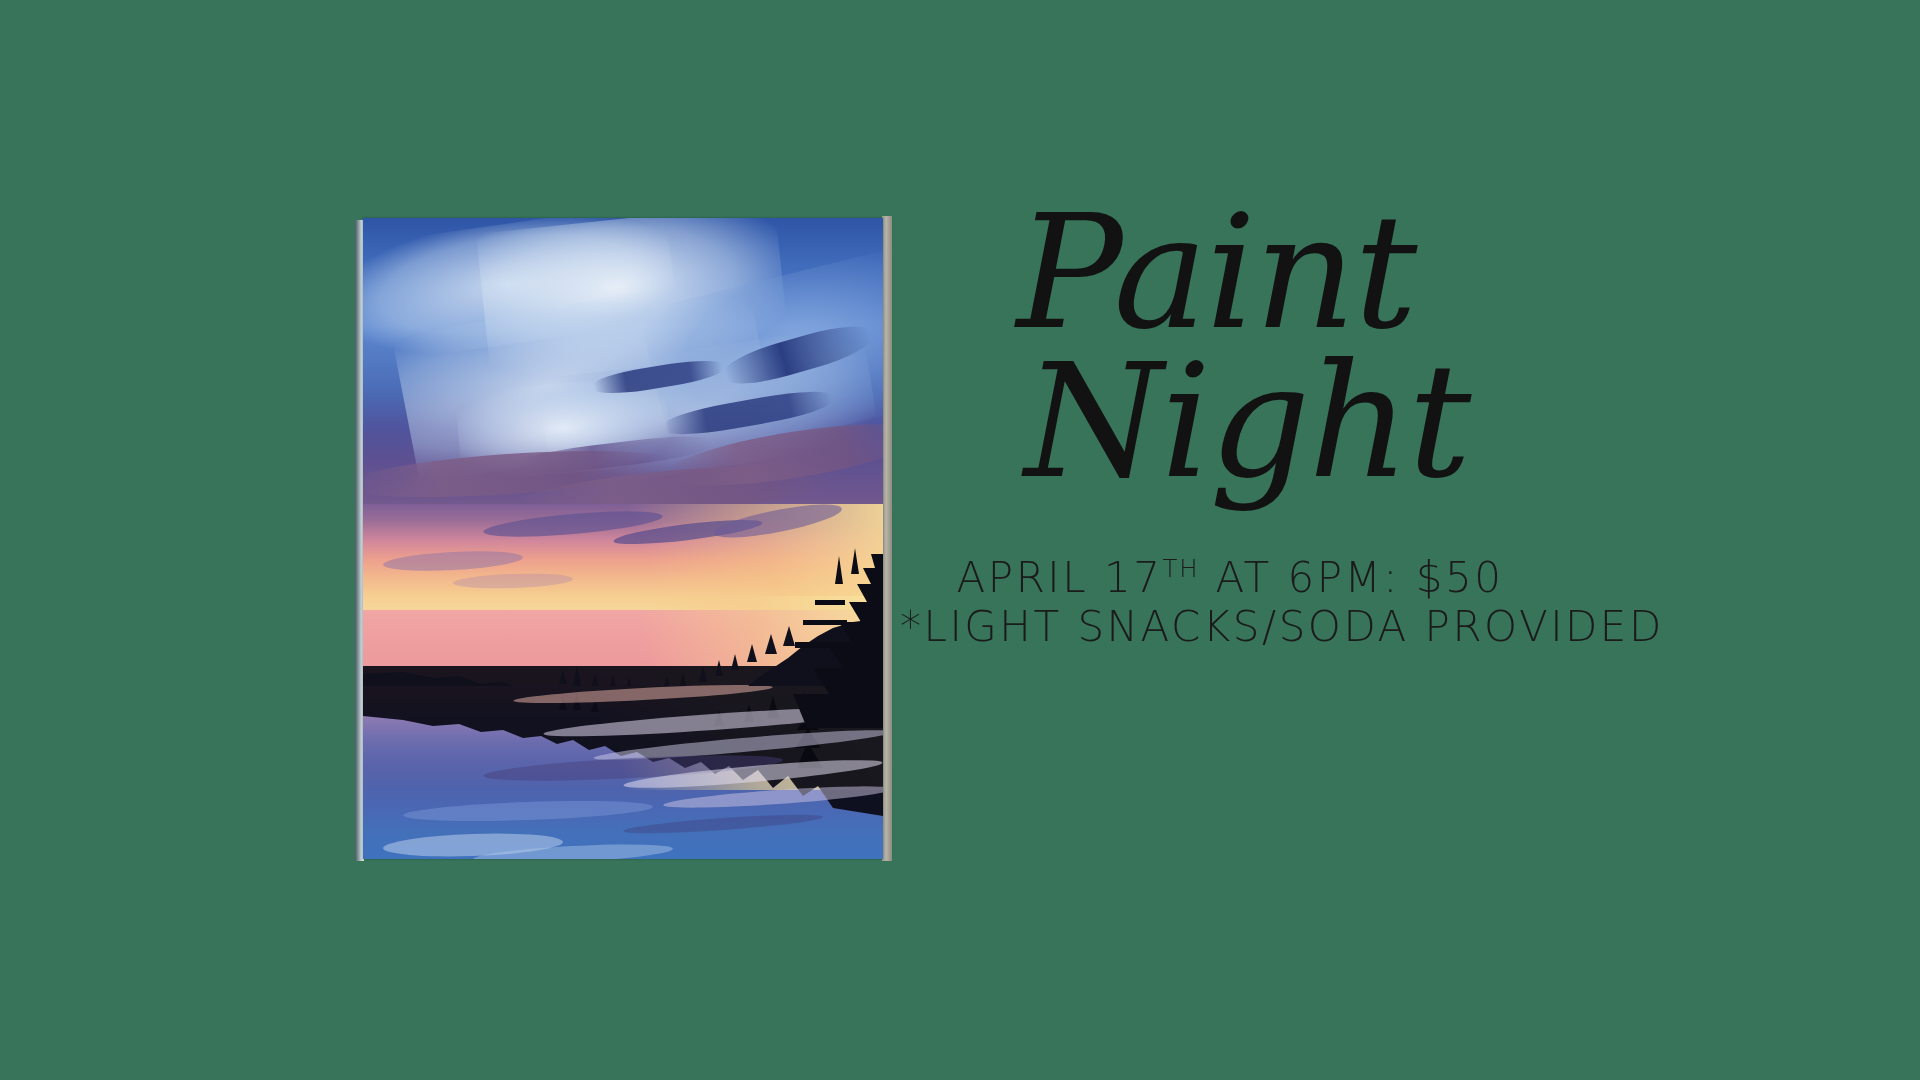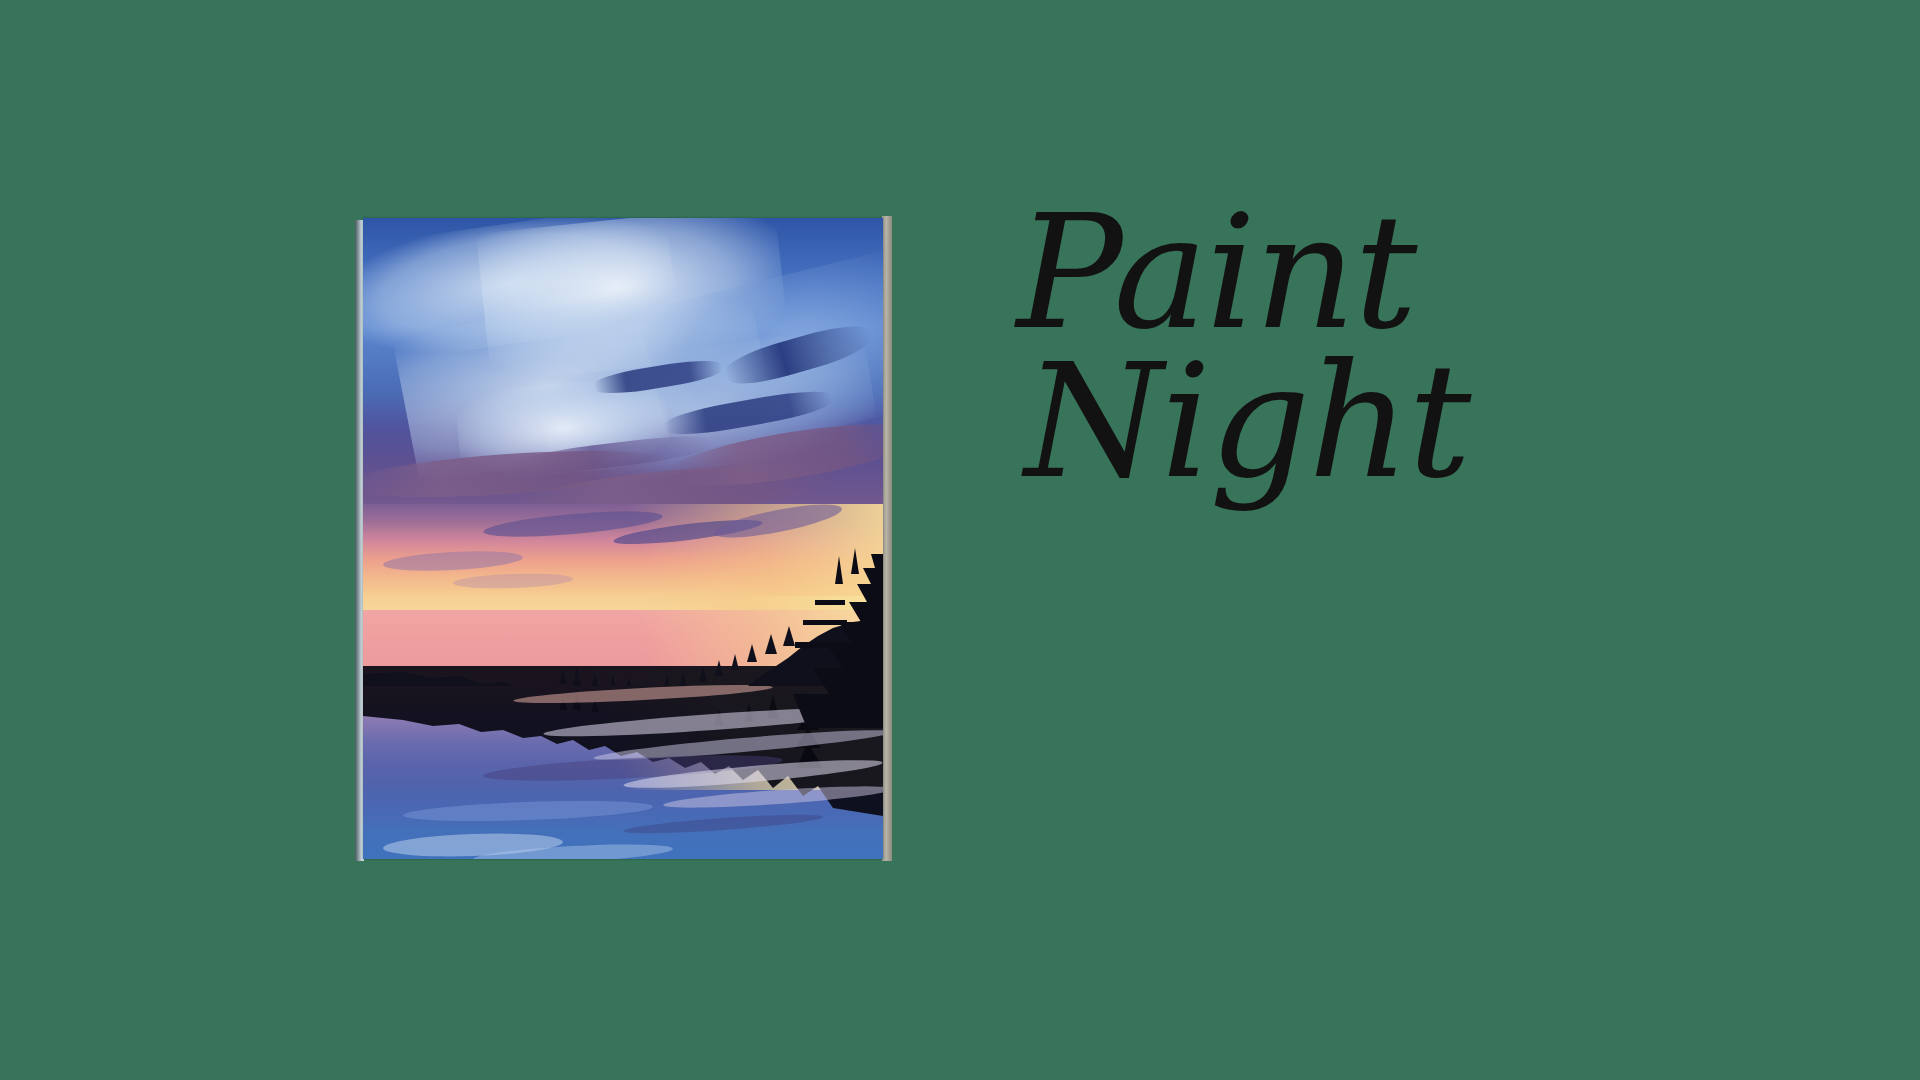--- a/index.html
+++ b/index.html
@@ -346,15 +346,20 @@
 
     </div>
   </div>
 
   <div id="text-col">
 
     <div class="script" id="title-line-1">Paint</div>
 
     <div class="script" id="title-line-2">Night</div>
 
+    <div id="details">
+      <div class="detail-line"><span>APRIL 17</span><sup>TH</sup><span> AT 6PM: $50</span></div>
+
+      <div class="detail-line">*LIGHT SNACKS/SODA PROVIDED</div>
+    </div>
   </div>
 
 </div>
 
 </body></html>

